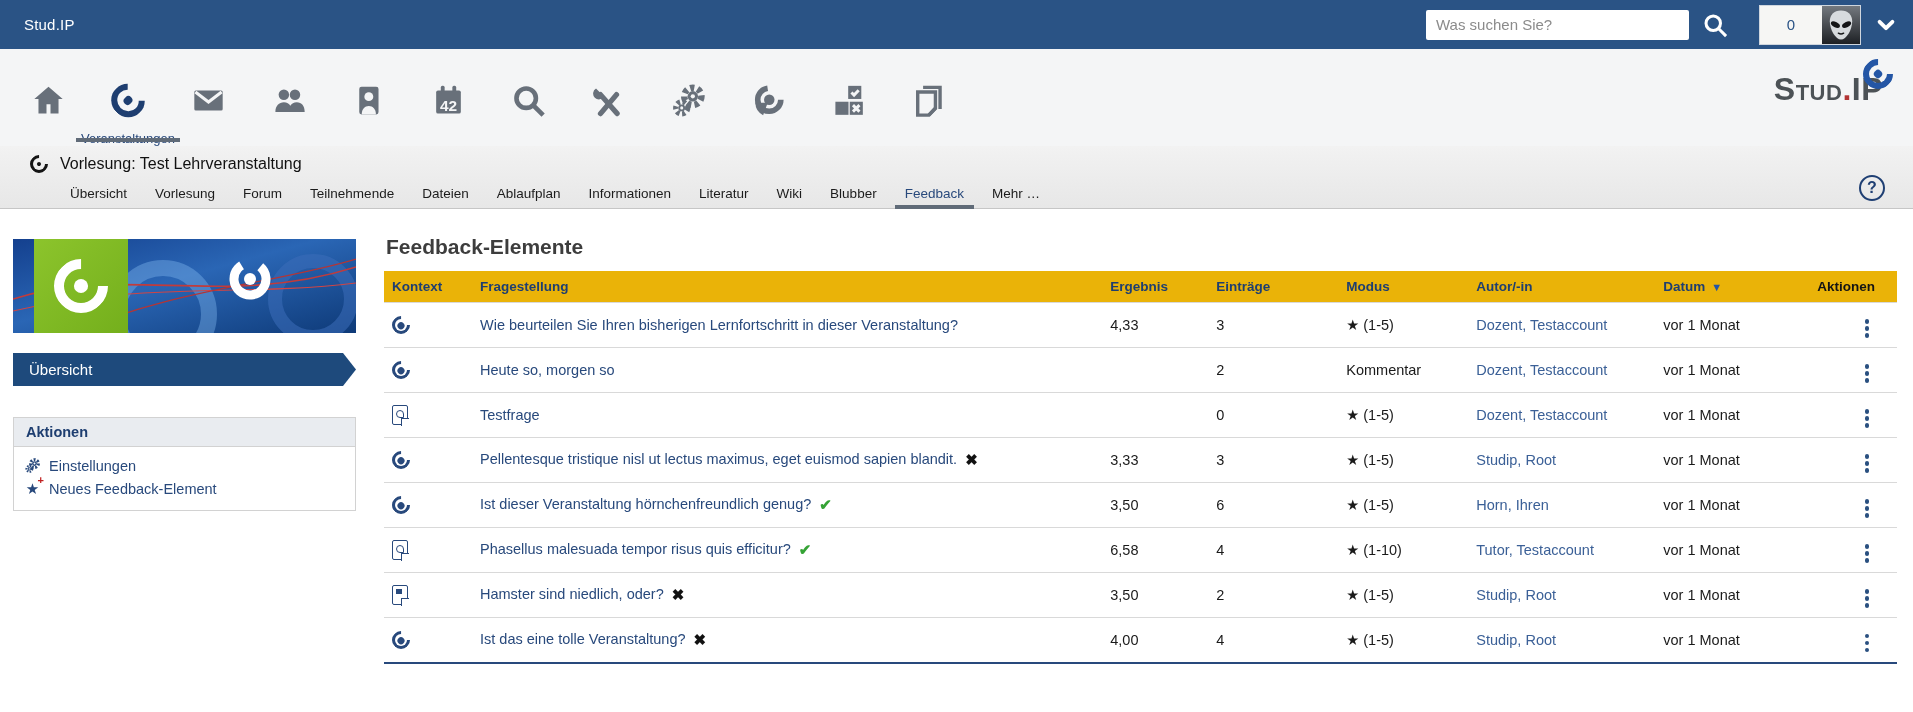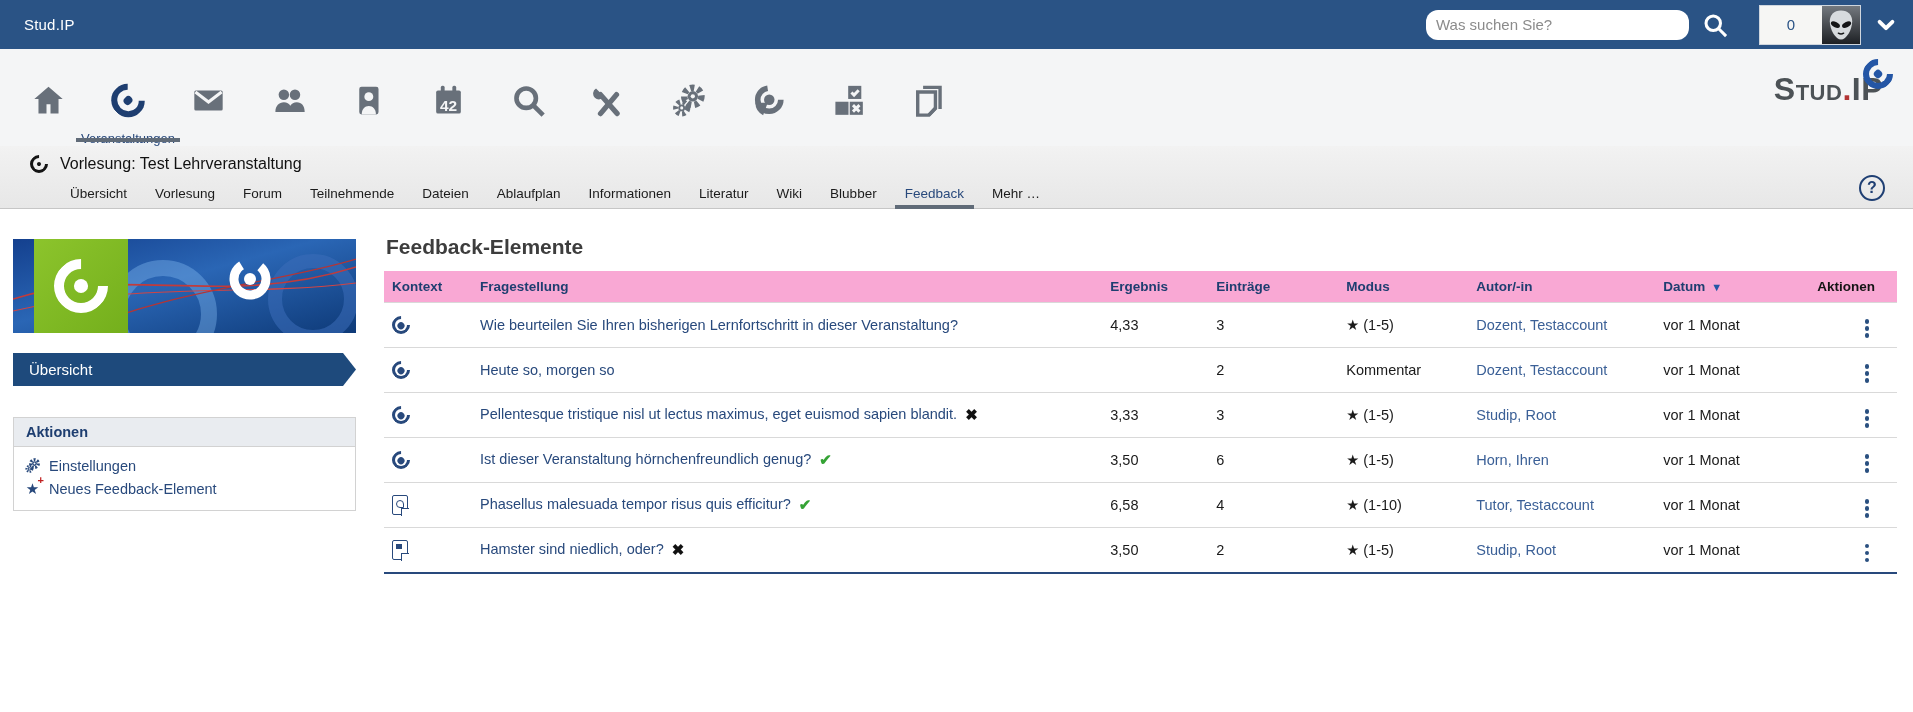--- a/index.html
+++ b/index.html
@@ -2,21 +2,21 @@
 <html><head>
 <meta charset="utf-8">
 <style>
   * { box-sizing: border-box; margin: 0; padding: 0; }
   html,body { width:1913px; height:712px; background:#fff; font-family:"Liberation Sans",sans-serif; overflow:hidden; }
 
   
   .topbar { height:49px; background:#2a5385; display:flex; align-items:center; color:#fff; padding:0 16px 0 24px; }
   .brand { font-size:15px; letter-spacing:.2px; }
   .topbar-right { margin-left:auto; display:flex; align-items:center; }
-  .search-box { width:263px; height:30px; border:0; padding:0 10px; font-size:15px; color:#333; font-family:"Liberation Sans",sans-serif; border-radius:12px; }
+  .search-box { width:263px; height:30px; border:0; padding:0 10px; font-size:15px; color:#333; font-family:"Liberation Sans",sans-serif; border-radius:2px; }
   .search-box::placeholder { color:#8b8b8b; }
   .search-btn { margin-left:12px; width:28px; height:28px; background:none; border:0; cursor:pointer; display:flex; align-items:center; }
   .avatar-group { margin-left:30px; display:flex; align-items:center; border:1px solid #cfd6de; background:#cfd6de; }
   .counter-box { width:62px; height:38px; background:#f6f6f4; color:#2a5385; font-size:15px; display:flex; align-items:center; justify-content:center; cursor:pointer; }
   .avatar { width:38px; height:38px; display:block; cursor:pointer; }
   .top-chevron { margin-left:14px; width:22px; height:22px; cursor:pointer; display:flex; align-items:center; }
 
   
   .iconbar { height:97px; background:#f4f5f6; display:flex; padding-left:8px; position:relative; }
   .islot { width:80px; display:flex; flex-direction:column; align-items:center; padding-top:33px; position:relative; cursor:pointer; }
@@ -57,21 +57,21 @@
   .actions-list { padding:7px 0 9px; }
   .action-item { display:flex; align-items:center; gap:8px; padding:3px 10px; color:#28497c; font-size:14.5px; cursor:pointer; text-decoration:none; }
   .action-item svg { width:17px; height:17px; flex:none; }
   .nf-star { color:#28497c; font-size:15px; position:relative; width:17px; display:inline-block; text-align:center; flex:none; }
   .nf-plus { position:absolute; top:-6px; right:-3px; color:#c02020; font-size:11px; font-weight:900; font-style:normal; }
 
   .main { flex:1; margin-left:28px; margin-right:16px; margin-top:26px; }
   .page-title { font-size:21px; font-weight:700; color:#3d3d3d; margin:0 0 12px 2px; }
 
   table { width:100%; border-collapse:collapse; border-bottom:2px solid #28497c; }
-  thead tr { background:#f9a8d4;margin-left:28px; }
+  thead tr { background:#eab308;margin-left:28px; }
   th { text-align:left; font-size:13.5px; color:#1e3e70; padding:8px 0 8px 8px; font-weight:bold; white-space:nowrap; }
   th.col-actions { text-align:right; padding-right:22px; color:#141414; }
   .sort-glyph { color:#2456a5; font-size:11px; margin-left:6px; }
   td { border-top:1px solid #d9d9d9; height:45px; font-size:14.5px; color:#1a1a1a; padding-left:8px; vertical-align:middle; }
   td.c-actions { text-align:right; padding-right:26px; }
   a.q { color:#28497c; text-decoration:none; cursor:pointer; }
   a.author { color:#3b6097; text-decoration:none; cursor:pointer; }
   .status { margin-left:8px; font-weight:bold; font-size:15px; vertical-align:-1px; }
   .status[data-status="check"] { color:#35a335; }
   .status[data-status="cross"] { color:#111; }
@@ -344,20 +344,34 @@
           <td>Kommentar</td>
           <td><a class="author">Dozent, Testaccount</a></td>
           <td>vor 1 Monat</td>
           <td class="c-actions"><span class="kebab">
                 <i></i>
                 <i></i>
                 <i></i>
               </span></td>
         </tr>
         <tr>
+          <td><span class="ctx" data-ctx="pdf-file-icon"></span></td>
+          <td><a class="q">Testfrage</a></td>
+          <td></td>
+          <td>0</td>
+          <td>★ (1-5)</td>
+          <td><a class="author">Dozent, Testaccount</a></td>
+          <td>vor 1 Monat</td>
+          <td class="c-actions"><span class="kebab">
+                <i></i>
+                <i></i>
+                <i></i>
+              </span></td>
+        </tr>
+        <tr>
           <td><span class="ctx" data-ctx="seminar-icon"></span></td>
           <td><a class="q">Pellentesque tristique nisl ut lectus maximus, eget euismod sapien blandit.</a><span class="status" data-status="cross">✖</span></td>
           <td>3,33</td>
           <td>3</td>
           <td>★ (1-5)</td>
           <td><a class="author">Studip, Root</a></td>
           <td>vor 1 Monat</td>
           <td class="c-actions"><span class="kebab">
                 <i></i>
                 <i></i>
@@ -399,16 +413,30 @@
           <td>2</td>
           <td>★ (1-5)</td>
           <td><a class="author">Studip, Root</a></td>
           <td>vor 1 Monat</td>
           <td class="c-actions"><span class="kebab">
                 <i></i>
                 <i></i>
                 <i></i>
               </span></td>
         </tr>
+        <tr>
+          <td><span class="ctx" data-ctx="seminar-icon"></span></td>
+          <td><a class="q">Ist das eine tolle Veranstaltung?</a><span class="status" data-status="cross">✖</span></td>
+          <td>4,00</td>
+          <td>4</td>
+          <td>★ (1-5)</td>
+          <td><a class="author">Studip, Root</a></td>
+          <td>vor 1 Monat</td>
+          <td class="c-actions"><span class="kebab">
+                <i></i>
+                <i></i>
+                <i></i>
+              </span></td>
+        </tr>
       </tbody>
     </table>
   </div>
 </div>
 
 </body></html>

